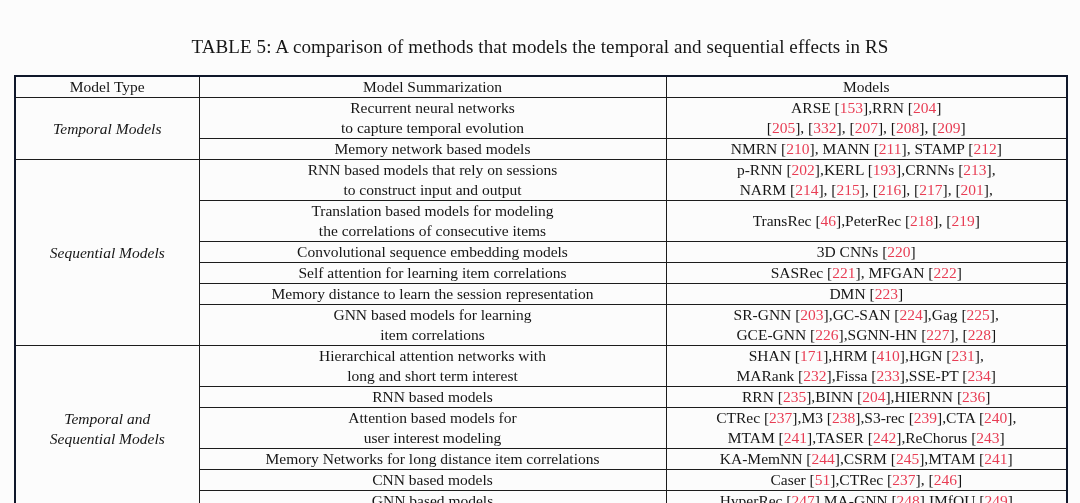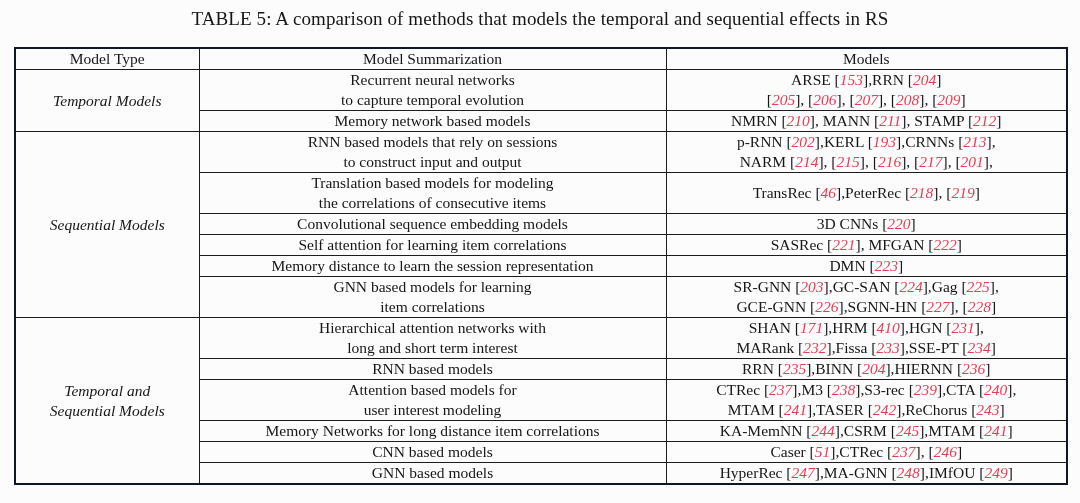--- a/index.html
+++ b/index.html
@@ -13,20 +13,21 @@
     color: #161616;
     font-family: "Liberation Serif", "DejaVu Serif", serif;
     overflow: hidden;
   }
   .caption {
     text-align: center;
     font-size: 19px;
     line-height: 24px;
     padding-top: 7px;
     letter-spacing: 0.1px;
+    margin-top: 28px;
   }
   table.cmp {
     border-collapse: collapse;
     table-layout: fixed;
     width: 1052px;
     margin: 16px 0 0 14px;
     border: 2px solid #0f172a;
   }
   table.cmp th, table.cmp td {
     border: 1px solid #1c1c1c;
@@ -40,21 +41,20 @@
   }
   table.cmp th {
     height: 20px;
   }
   td.type-cell {
     width: 182px;
     font-style: italic;
   }
   .cite-num {
     color: var(--cite-color, #e83d54);
-    font-style: italic;
   }
 </style>
 </head>
 <body>
 
 <div class="caption">TABLE 5: A comparison of methods that models the temporal and sequential effects in RS</div>
 
 <table class="cmp">
   <colgroup>
     <col style="width:184px">
@@ -65,21 +65,21 @@
     <tr>
       <th>Model Type</th>
       <th>Model Summarization</th>
       <th>Models</th>
     </tr>
   </thead>
   <tbody>
       <tr>
         <td class="type-cell" rowspan="2">Temporal Models</td>
         <td>Recurrent neural networks<br>to capture temporal evolution</td>
-        <td>ARSE <span>[<span class="cite-num">153</span>]</span>,RRN <span>[<span class="cite-num">204</span>]</span><br><span>[<span class="cite-num">205</span>]</span>, <span>[<span class="cite-num">206</span>]</span>, <span>[<span class="cite-num">207</span>]</span>, <span>[<span class="cite-num">208</span>]</span>, <span>[<span class="cite-num">209</span>]</span></td>
+        <td>ARSE <span>[<span class="cite-num">153</span>]</span>,RRN <span>[<span class="cite-num">204</span>]</span><br><span>[<span class="cite-num">205</span>]</span>, <span>[<span class="cite-num">332</span>]</span>, <span>[<span class="cite-num">207</span>]</span>, <span>[<span class="cite-num">208</span>]</span>, <span>[<span class="cite-num">209</span>]</span></td>
       </tr>
       <tr>
         <td>Memory network based models</td>
         <td>NMRN <span>[<span class="cite-num">210</span>]</span>, MANN <span>[<span class="cite-num">211</span>]</span>, STAMP <span>[<span class="cite-num">212</span>]</span></td>
       </tr>
       <tr>
         <td class="type-cell" rowspan="6">Sequential Models</td>
         <td>RNN based models that rely on sessions<br>to construct input and output</td>
         <td>p-RNN <span>[<span class="cite-num">202</span>]</span>,KERL <span>[<span class="cite-num">193</span>]</span>,CRNNs <span>[<span class="cite-num">213</span>]</span>,<br>NARM <span>[<span class="cite-num">214</span>]</span>, <span>[<span class="cite-num">215</span>]</span>, <span>[<span class="cite-num">216</span>]</span>, <span>[<span class="cite-num">217</span>]</span>, <span>[<span class="cite-num">201</span>]</span>,</td>
       </tr>

